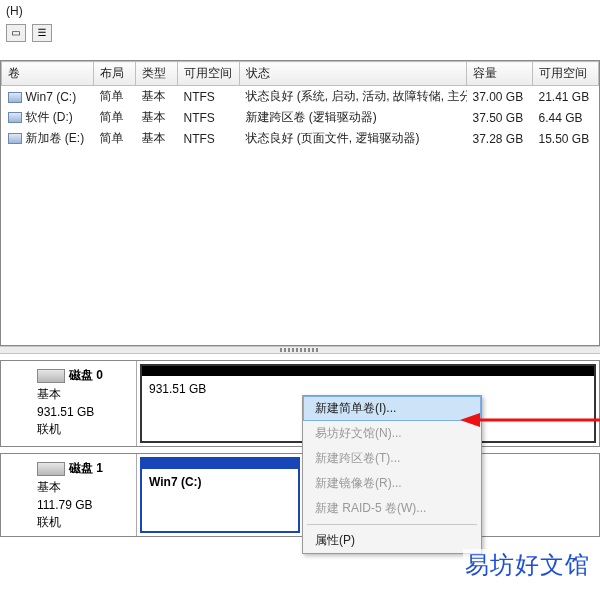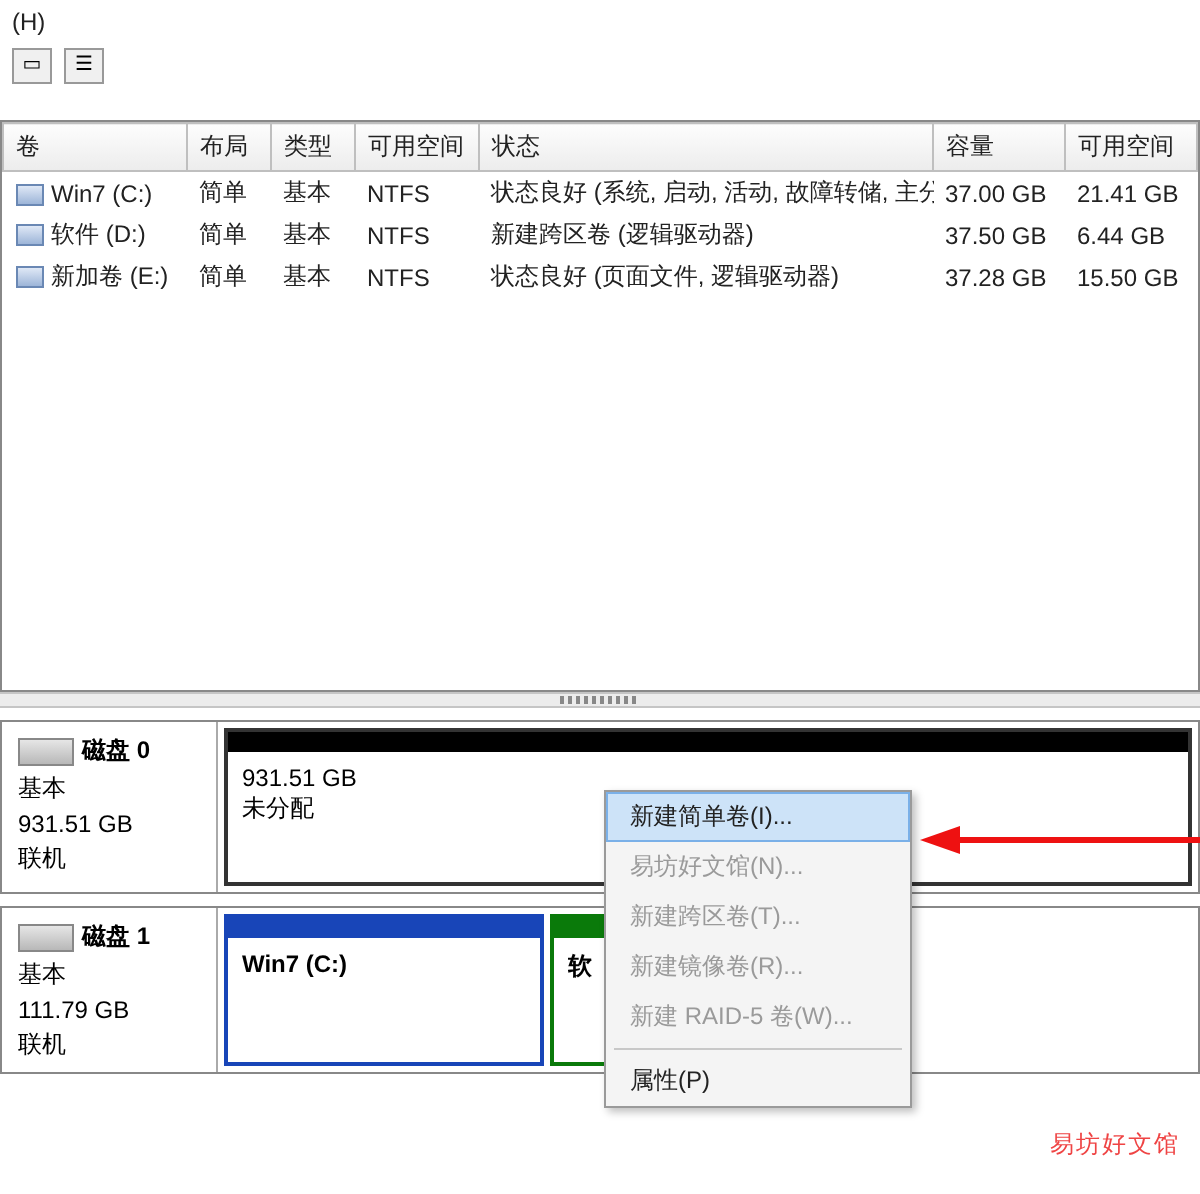--- a/index.html
+++ b/index.html
@@ -10,39 +10,39 @@
 .tb-btn { width: 20px; height: 18px; border: 1px solid #999; background: #f0f0f0; text-align: center; line-height: 16px; font-size: 10px; }
 .table-wrap { border: 1px solid #888; height: 286px; background: #fff; overflow: hidden; }
 table { width: 100%; border-collapse: collapse; table-layout: fixed; }
 th { background: linear-gradient(#fdfdfd,#ececec); border: 1px solid #bfbfbf; padding: 3px 6px; text-align: left; font-weight: normal; color: #222; height: 22px; }
 td { padding: 2px 6px; color: #222; height: 20px; white-space: nowrap; overflow: hidden; }
 td.num { }
 .vol-ico { display: inline-block; width: 14px; height: 11px; background: linear-gradient(#dfe8f6,#9db5d8); border: 1px solid #6a88b4; margin-right: 4px; vertical-align: middle; }
 .splitter { height: 8px; background: #ececec; border-top: 1px solid #c5c5c5; border-bottom: 1px solid #c5c5c5; display: flex; align-items: center; justify-content: center; }
 .grip { width: 40px; height: 4px; background: repeating-linear-gradient(90deg,#888,#888 2px,transparent 2px,transparent 4px); }
 .bottom { position: relative; }
-.disk-row { display: flex; border: 1px solid #888; margin-top: 6px; }
+.disk-row { display: flex; border: 1px solid #888; margin-top: 6px; padding-left: 28px; }
 .disk-info { width: 108px; padding: 6px 8px; border-right: 1px solid #aaa; background: #fff; }
 .disk-ico { display: inline-block; width: 28px; height: 14px; background: linear-gradient(#e6e6e6,#b8b8b8); border: 1px solid #888; margin-right: 4px; vertical-align: middle; }
 .disk-info div { margin-bottom: 2px; }
 .disk-parts { flex: 1; display: flex; padding: 3px; gap: 3px; }
 .part { border: 2px solid #333; padding: 3px; position: relative; flex: 1; }
 .part-header { height: 10px; background: #000; margin: -3px -3px 4px -3px; }
 .part-green .part-header { background: #0a7a0a; }
 .part-blue { border-color: #1845b8; }
 .part-blue .part-header { background: #1845b8; }
 .part-inner { padding: 2px 4px; }
 .part-line { white-space: nowrap; overflow: hidden; }
-.ctx-menu { position: absolute; left: 302px; top: 395px; width: 154px; background: #f4f4f4; border: 1px solid #9a9a9a; box-shadow: 2px 2px 4px rgba(0,0,0,0.25); z-index: 50; }
+.ctx-menu { position: absolute; left: 302px; top: 395px; width: 180px; background: #f4f4f4; border: 1px solid #9a9a9a; box-shadow: 2px 2px 4px rgba(0,0,0,0.25); z-index: 50; }
 .ctx-item { padding: 4px 12px; color: #222; }
 .ctx-item.disabled { color: #9a9a9a; }
 .ctx-item.hover { background: #cde3f8; border: 1px solid #7ab0e8; padding: 3px 11px; }
 .ctx-sep { height: 1px; background: #c8c8c8; margin: 3px 4px; }
 .arrow { position: absolute; left: 460px; top: 410px; z-index: 60; }
-.watermark { position: absolute; right: 8px; bottom: 16px; font-size: 12px; color: #ef4444; background: rgba(255,255,255,0.7); padding: 0 2px; letter-spacing: 1px; z-index: 70; }
+.watermark { position: absolute; right: 8px; bottom: 16px; font-size: 24px; color: #1d4ed8; background: rgba(255,255,255,0.7); padding: 0 2px; letter-spacing: 1px; z-index: 70; }
 </style>
 </head>
 <body>
 
 <div class="top-area">
   <div class="top-line1">(H)</div>
   <div class="toolbar">
     <div class="tb-btn">▭</div>
     <div class="tb-btn">☰</div>
   </div>
@@ -112,21 +112,20 @@
       <div><span class="disk-ico"></span><b>磁盘 0</b></div>
       <div>基本</div>
       <div>931.51 GB</div>
       <div>联机</div>
     </div>
     <div class="disk-parts">
       <div class="part" style="flex:1">
         <div class="part-header"></div>
         <div class="part-inner">
           <div class="part-line">931.51 GB</div>
-          <div class="part-line">未分配</div>
         </div>
       </div>
     </div>
   </div>
 
   <div class="disk-row" style="height:84px">
     <div class="disk-info">
       <div><span class="disk-ico"></span><b>磁盘 1</b></div>
       <div>基本</div>
       <div>111.79 GB</div>

